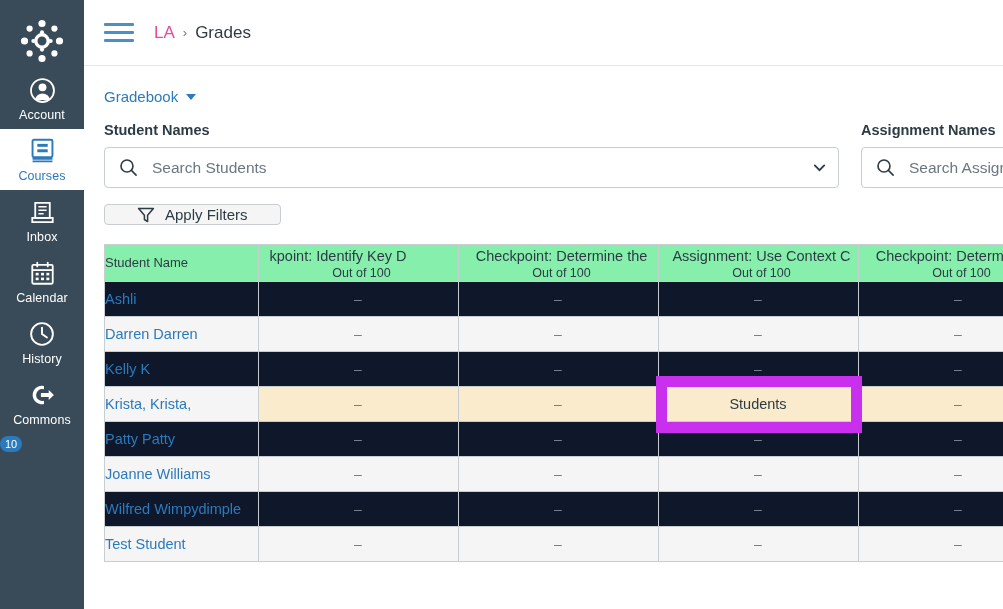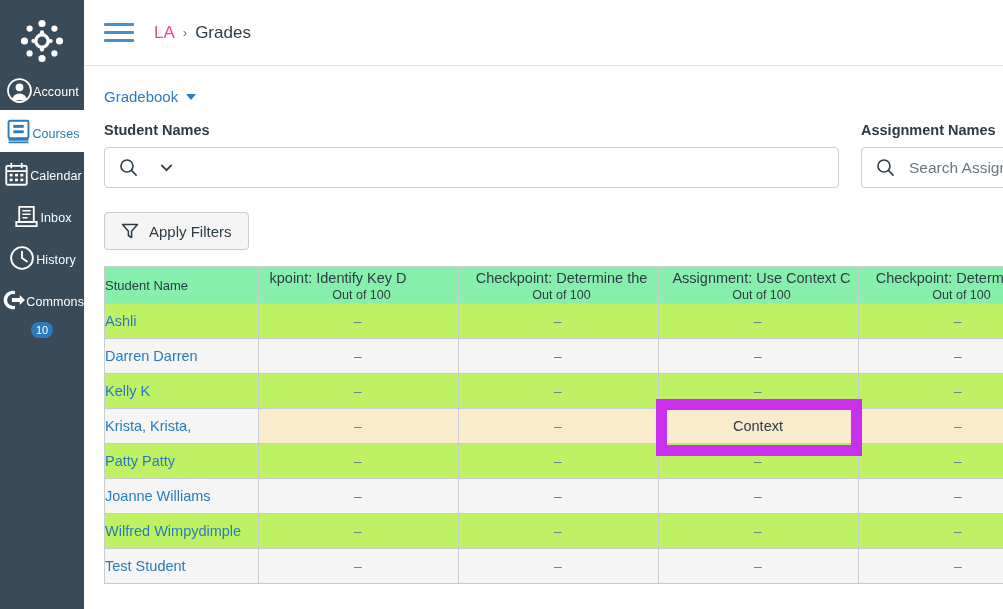--- a/index.html
+++ b/index.html
@@ -22,21 +22,21 @@
     position: relative;
   }
   #canvas-logo {
     margin-top: 14px;
     width: 54px; height: 54px;
     display: flex; align-items: center; justify-content: center;
   }
   .nav-item {
     width: 84px;
     padding: 8px 0 6px 0;
-    display: flex; flex-direction: row;
+    display: flex; flex-direction: column;
     align-items: center; justify-content: center;
     color: #ffffff;
     text-decoration: none;
     cursor: pointer;
   }
   .nav-item .nav-icon {
     width: 28px; height: 28px;
     display: flex; align-items: center; justify-content: center;
   }
   .nav-item .nav-label {
@@ -51,21 +51,21 @@
     color: #2B7ABC;
   }
   .nav-item.active .nav-icon svg { stroke: #2B7ABC; fill: none; }
   .nav-item.active .nav-icon svg .solid { fill: #2B7ABC; stroke: none; }
   .nav-item .nav-icon svg { stroke: #ffffff; fill: none; }
   .nav-item .nav-icon svg .solid { fill: #ffffff; stroke: none; }
 
   #nav-badge-item {
     position: relative;
     width: 84px;
-    display: flex; justify-content: center;
+    display: flex; 
     margin-top: 2px;
   }
   .badge {
     background: #2B7ABC;
     color: #fff;
     border-radius: 10px;
     font-size: 11px;
     line-height: 16px;
     min-width: 22px;
     text-align: center;
@@ -103,21 +103,21 @@
     margin-left: 8px;
     width: 0; height: 0;
     border-left: 5px solid transparent;
     border-right: 5px solid transparent;
     border-top: 6px solid #2B7ABC;
   }
 
   
   #filters-row {
     display: flex;
-    margin: 16px 0 8px 20px;
+    margin: 16px 0 0 20px;
     gap: 0;
   }
   .filter-group { display: flex; flex-direction: column; }
   .filter-label {
     font-size: 14.5px; font-weight: bold; color: #2D3B45;
     margin-bottom: 9px;
   }
   .search-box {
     height: 41px;
     border: 1px solid #C7CDD1;
@@ -135,23 +135,23 @@
     color: #2D3B45;
     flex: 1 1 auto;
     background: transparent;
     font-family: "Liberation Sans", sans-serif;
   }
   .search-box input::placeholder { color: #6B7780; opacity: 1; }
   .search-box .chev { flex: 0 0 auto; margin-left: 6px; cursor: pointer; display:flex; }
 
   #apply-filters-btn {
     margin: 16px 0 0 20px;
-    height: 38px;
+    height: 21px;
     display: inline-flex; align-items: center;
-    padding: 0 16px;
+    padding: 0 32px;
     border: 1px solid #C7CDD1;
     border-radius: 4px;
     background: #F5F5F5;
     color: #2D3B45;
     font-size: 15px;
     cursor: pointer;
     font-family: "Liberation Sans", sans-serif;
   }
   #apply-filters-btn .funnel { margin-right: 10px; display: flex; }
 
@@ -191,21 +191,21 @@
     line-height: 18px;
   }
   .assign-points {
     font-size: 12.5px; color: #2D3B45;
     line-height: 16px;
   }
   
   th.assign-col.clipped .assign-title { text-align: left; margin-left: 0; }
 
   tbody tr { height: 35px; }
-  tbody tr.odd td { background: #bef264; }
+  tbody tr.odd td { background: #0f172a; }
   tbody tr.even td { background: #F5F5F5; }
   td.student-cell {
     padding-left: 14px;
     font-size: 14.5px;
     color: #2B7ABC;
     white-space: nowrap; overflow: hidden;
     cursor: pointer;
   }
   td.grade-cell {
     text-align: center;
@@ -274,49 +274,49 @@
         <rect class="solid" x="6.4" y="5.2" width="9.2" height="2.6"></rect>
         <rect class="solid" x="6.4" y="10" width="9.2" height="2.6"></rect>
       </svg>
     </span>
     <span class="nav-label">Courses</span>
   </a>
 
   <a class="nav-item">
     <span class="nav-icon">
       <svg width="25" height="25" viewBox="0 0 22 22" stroke-width="1.6">
+        <path d="M4.6 2.6h12.8v13.2H4.6z" fill="none"></path>
+        <path d="M2 15.8h18v3.6H2z" fill="none"></path>
+        <path d="M7.4 6h7.2M7.4 9h7.2M7.4 12h4.6" fill="none" stroke-width="1.3"></path>
+      </svg>
+    </span>
+    <span class="nav-label">Inbox</span>
+  </a>
+
+  <a class="nav-item">
+    <span class="nav-icon">
+      <svg width="25" height="25" viewBox="0 0 22 22" stroke-width="1.6">
         <rect x="2" y="3.4" width="18" height="16.6" rx="1" fill="none"></rect>
         <path d="M2 8h18" fill="none"></path>
         <path d="M6.4 1.4v3.4M15.6 1.4v3.4" fill="none" stroke-linecap="round"></path>
         <g class="solid">
           <rect x="5" y="10.4" width="2.6" height="2.3"></rect>
             <rect x="9.7" y="10.4" width="2.6" height="2.3"></rect>
           <rect x="14.4" y="10.4" width="2.6" height="2.3"></rect>
           <rect x="5" y="14.6" width="2.6" height="2.3"></rect>
             <rect x="9.7" y="14.6" width="2.6" height="2.3"></rect>
           <rect x="14.4" y="14.6" width="2.6" height="2.3"></rect>
         </g>
       </svg>
     </span>
     <span class="nav-label">Calendar</span>
   </a>
 
   <a class="nav-item">
     <span class="nav-icon">
-      <svg width="25" height="25" viewBox="0 0 22 22" stroke-width="1.6">
-        <path d="M4.6 2.6h12.8v13.2H4.6z" fill="none"></path>
-        <path d="M2 15.8h18v3.6H2z" fill="none"></path>
-        <path d="M7.4 6h7.2M7.4 9h7.2M7.4 12h4.6" fill="none" stroke-width="1.3"></path>
-      </svg>
-    </span>
-    <span class="nav-label">Inbox</span>
-  </a>
-
-  <a class="nav-item">
-    <span class="nav-icon">
       <svg width="26" height="26" viewBox="0 0 22 22" stroke-width="1.6">
         <circle cx="11" cy="11" r="9.2" fill="none"></circle>
         <path d="M11 5.6V11l4.2 3" fill="none" stroke-linecap="round"></path>
       </svg>
     </span>
     <span class="nav-label">History</span>
   </a>
 
   <a class="nav-item">
     <span class="nav-icon">
@@ -357,20 +357,21 @@
 
     <div class="filter-group">
       <div class="filter-label">Student Names</div>
       <div class="search-box" id="student-search-box">
         <span class="mag">
           <svg width="19" height="19" viewBox="0 0 20 20" stroke="#2D3B45" stroke-width="1.7" fill="none">
             <circle cx="8.4" cy="8.4" r="6.3"></circle>
               <path d="M13.1 13.1 18 18" stroke-linecap="round"></path>
           </svg>
         </span>
+        <input type="text" placeholder="Search Students" style="">
         <span class="chev">
           <svg width="17" height="17" viewBox="0 0 18 18" stroke="#2D3B45" stroke-width="1.9" fill="none" stroke-linecap="round">
             <path d="M4 6.8 9 11.8l5-5"></path>
           </svg>
         </span>
       </div>
     </div>
 
     <div class="filter-group" style="margin-left:22px;">
       <div class="filter-label">Assignment Names</div>
@@ -446,21 +447,21 @@
             <td class="student-cell">Kelly K</td>
             <td class="grade-cell">–</td>
             <td class="grade-cell">–</td>
             <td class="grade-cell">–</td>
             <td class="grade-cell">–</td>
           </tr>
           <tr class="even">
             <td class="student-cell">Krista, Krista,</td>
             <td class="grade-cell excused-row">–</td>
             <td class="grade-cell excused-row">–</td>
-            <td class="grade-cell excused">Context</td>
+            <td class="grade-cell excused">Students</td>
             <td class="grade-cell excused-row">–</td>
           </tr>
           <tr class="odd">
             <td class="student-cell">Patty Patty</td>
             <td class="grade-cell">–</td>
             <td class="grade-cell">–</td>
             <td class="grade-cell">–</td>
             <td class="grade-cell">–</td>
           </tr>
           <tr class="even">

